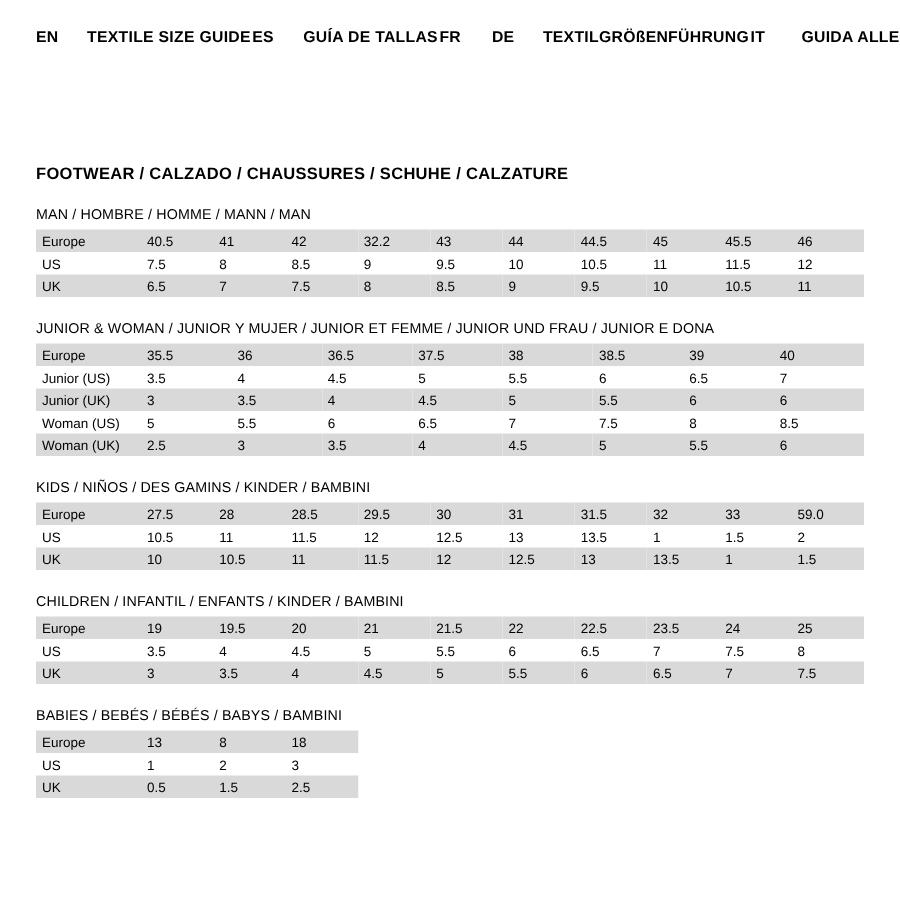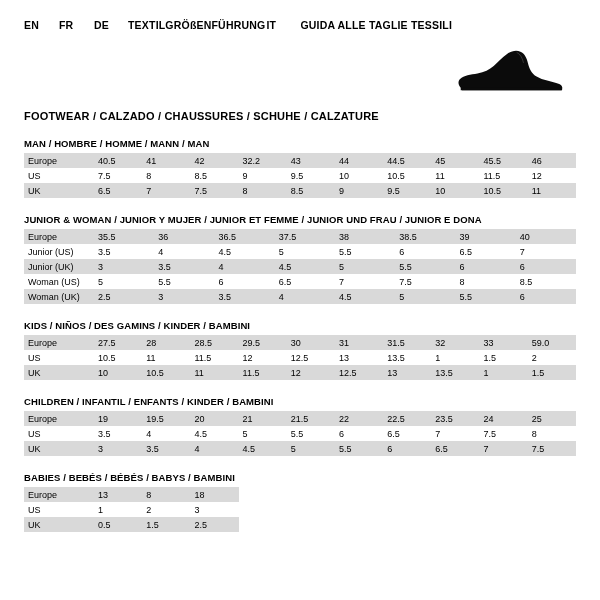--- a/index.html
+++ b/index.html
@@ -60,21 +60,21 @@
     font-weight: bold;
     letter-spacing: 0.2px;
   }
 
   
   .group {
     margin-top: 16px;
   }
   .group-title {
     font-size: 9.5px;
-    font-weight: bold;
+    font-weight: normal;
     letter-spacing: 0.1px;
     margin-bottom: 4px;
   }
   table.size-table {
     border-collapse: collapse;
     width: 100%;
     table-layout: fixed;
     font-size: 9px;
   }
   table.size-table td {
@@ -99,20 +99,25 @@
 </style>
 </head>
 <body>
 
 <div class="page">
 
   <div class="header">
     <div class="lang-block">
         <div class="lang-row">
           <span class="lang-code">EN</span>
+          <span class="lang-text">TEXTILE SIZE GUIDE</span>
+        </div>
+        <div class="lang-row">
+          <span class="lang-code">ES</span>
+          <span class="lang-text">GUÍA DE TALLAS</span>
         </div>
         <div class="lang-row">
           <span class="lang-code">FR</span>
         </div>
         <div class="lang-row">
           <span class="lang-code">DE</span>
           <span class="lang-text">TEXTILGRÖßENFÜHRUNG</span>
         </div>
         <div class="lang-row">
           <span class="lang-code">IT</span>

